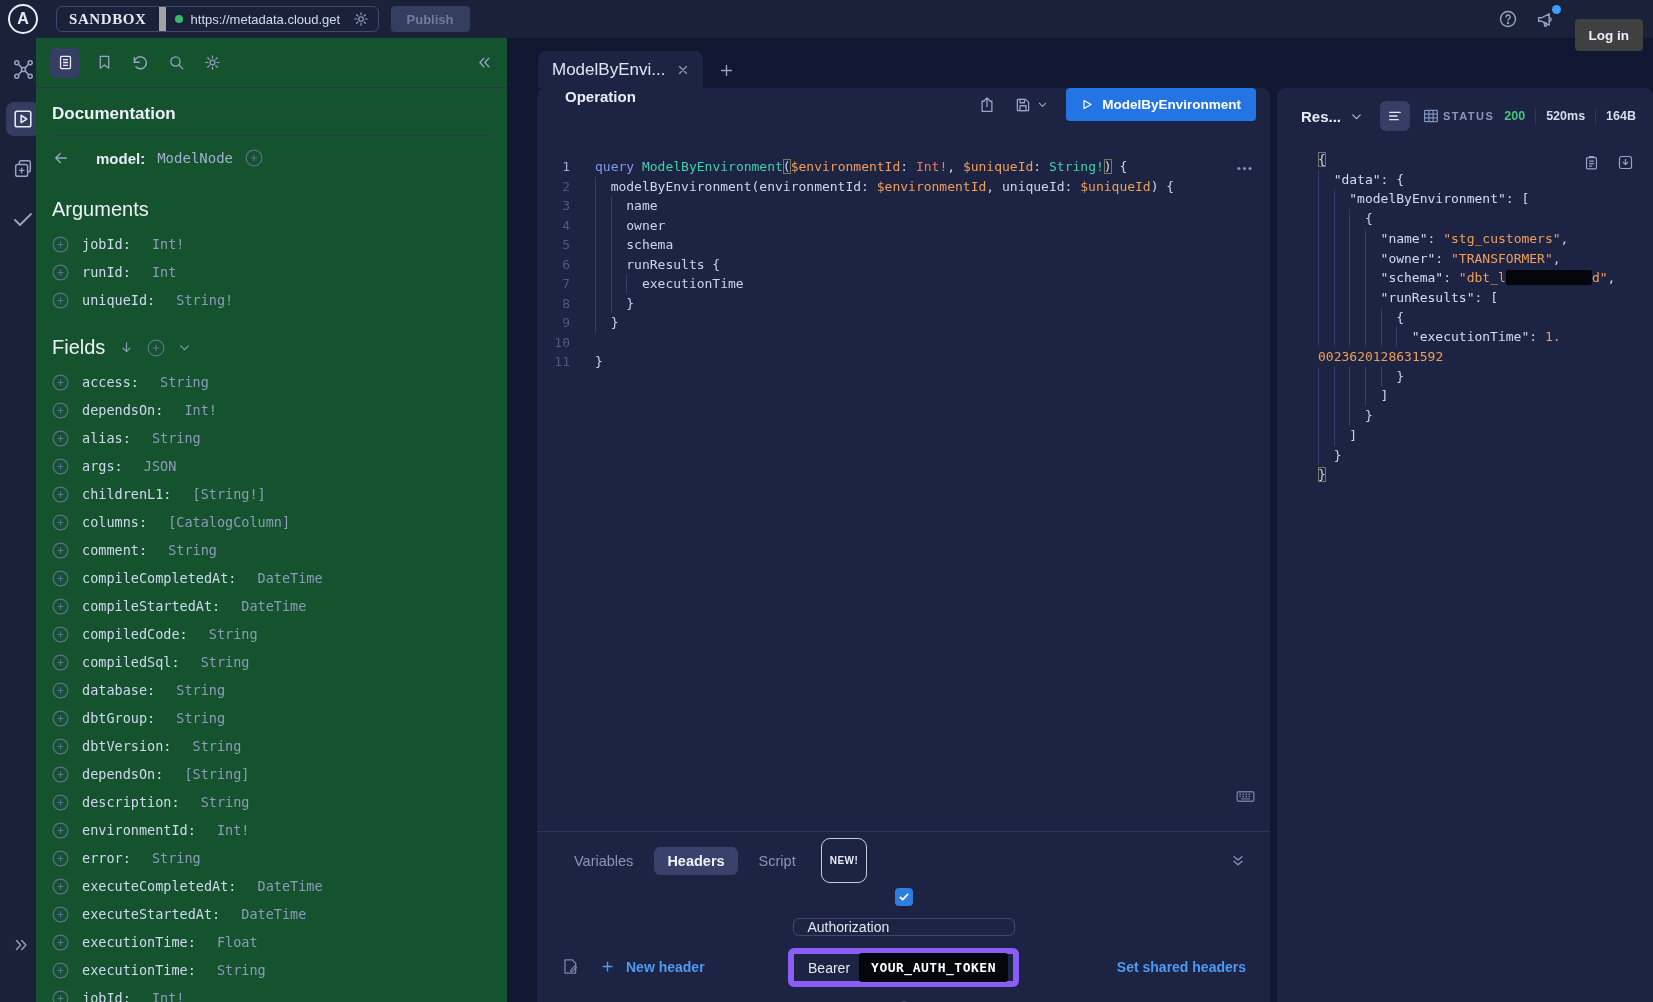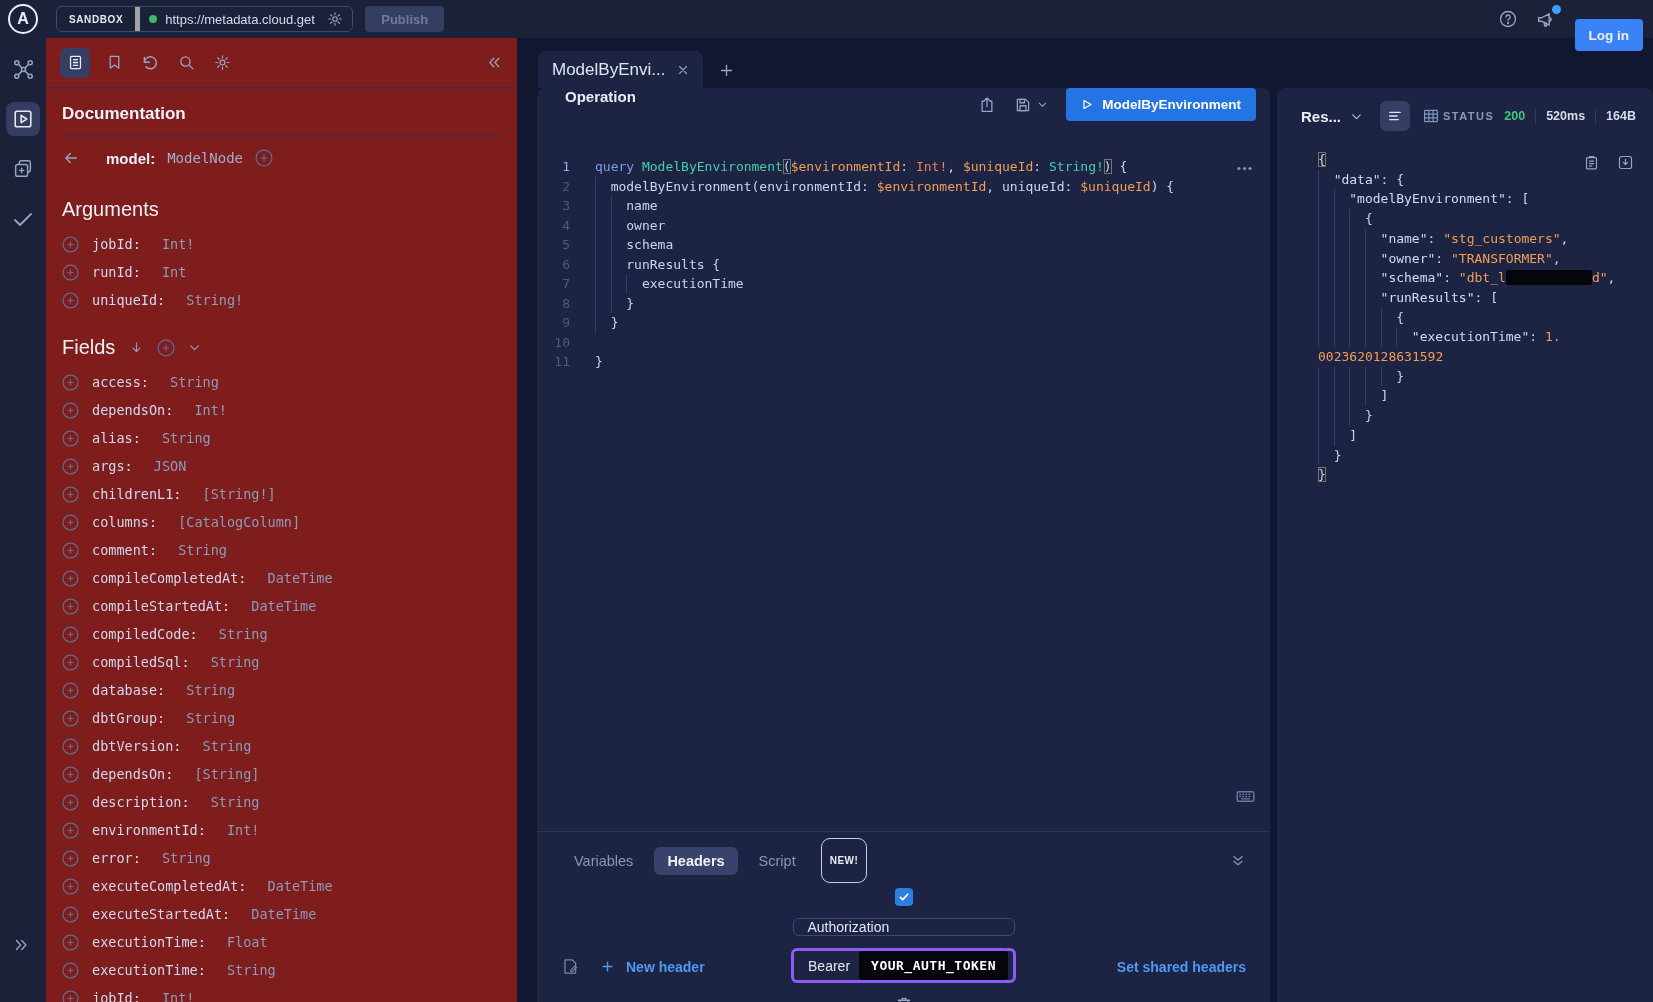--- a/index.html
+++ b/index.html
@@ -5,40 +5,40 @@
   * { margin:0; padding:0; box-sizing:border-box; }
   html,body { width:1653px; height:1002px; overflow:hidden; }
   body { background:#121731; font-family:"Liberation Sans", sans-serif; color:#c6cfe6; position:relative; }
   svg { display:block; }
 
   
   .topbar { position:absolute; top:0; left:0; right:0; height:38px; background:#1b2138; display:flex; align-items:center; z-index:5; }
   .logo { width:46px; display:flex; justify-content:center; }
   .logo-circle { width:30px; height:30px; border:2.5px solid #e9edf8; border-radius:50%; display:flex; align-items:center; justify-content:center; font-weight:700; font-size:16px; color:#e9edf8; }
   .url-group { margin-left:10px; height:26px; display:flex; align-items:center; border:1px solid #3e4a70; border-radius:6px; overflow:hidden; }
-  .sandbox-seg { padding:0 12px; height:100%; display:flex; align-items:center; border-right:5px solid #a3a3a3; font-size:10px; font-weight:700; letter-spacing:.6px; color:#e4e9f5; }
+  .sandbox-seg { padding:0 12px; height:100%; display:flex; align-items:center; border-right:7px solid #a3a3a3; font-size:15px; font-weight:700; letter-spacing:.6px; color:#e4e9f5;font-family:Liberation Serif, serif; }
   .url-seg { display:flex; align-items:center; gap:8px; padding:0 9px; width:212px; }
   .green-dot { width:8px; height:8px; border-radius:50%; background:#3bb969; flex:none; }
   .url-text { font-size:13px; color:#d3dcef; white-space:nowrap; overflow:hidden; flex:1; }
   .icon-btn { color:#97a3c4; display:flex; align-items:center; justify-content:center; cursor:pointer; }
   .publish-btn { margin-left:12px; height:26px; padding:0 16px; background:#343e5f; border-radius:4px; color:#6e7b9e; font-weight:700; font-size:13px; display:flex; align-items:center; }
   .topbar-spacer { flex:1; }
   .topbar-right { display:flex; align-items:center; gap:18px; margin-right:10px; }
   .megaphone-wrap { position:relative; }
   .notif-dot { position:absolute; top:-4px; right:-4px; width:9px; height:9px; border-radius:50%; background:#3f9cf7; }
-  .login-btn { height:27px; padding:16px 14px; background:#3b82f6; border-radius:4px; color:#e9eef9; font-weight:700; font-size:13.5px; display:flex; align-items:center;margin-top:32px; }
+  .login-btn { height:27px; padding:16px 14px; background:#404040; border-radius:4px; color:#e9eef9; font-weight:700; font-size:13.5px; display:flex; align-items:center;margin-top:32px; }
 
   
   .rail { position:absolute; top:38px; left:0; bottom:0; width:46px; background:#1b2138; display:flex; flex-direction:column; align-items:center; padding-top:14px; gap:16px; }
   .rail-item { width:34px; height:34px; border-radius:8px; display:flex; align-items:center; justify-content:center; color:#97a3c4; }
   .rail-item.sel { background:#343d60; color:#e6ebf7; }
   .rail-expand { position:absolute; bottom:48px; left:12px; color:#97a3c4; }
 
   
-  .docpanel { position:absolute; top:38px; left:46px; bottom:0; width:471px; background:#7f1d1d; overflow:hidden; }
+  .docpanel { position:absolute; top:38px; left:36px; bottom:0; width:471px; background:#14532d; overflow:hidden; }
   .doc-toolbar { height:50px; border-bottom:1px solid #2a3355; display:flex; align-items:center; padding:0 14px; gap:12px; }
   .doc-tb-pill { width:30px; height:30px; border-radius:6px; background:#363f63; display:flex; align-items:center; justify-content:center; color:#e8edf8; }
   .doc-tb-icon { width:24px; height:24px; display:flex; align-items:center; justify-content:center; color:#97a3c4; }
   .doc-collapse { margin-left:auto; color:#97a3c4; }
   .doc-content { padding:16px 16px 0 16px; }
   .doc-title { font-size:17px; font-weight:700; color:#eef1f9; }
   .doc-hr { border:none; border-top:1px solid #2c3454; margin:11px 0 8px 0; }
   .crumb-row { display:flex; align-items:center; gap:12px; height:28px; }
   .crumb-label { font-weight:700; font-size:15px; color:#e8ecf8; margin-left:14px; }
   .crumb-type { font-family:"DejaVu Sans Mono", monospace; font-size:14px; color:#9fb0d2; }
@@ -87,21 +87,21 @@
   .vars-divider { height:1px; background:#2b3357; flex:none; }
   .vars-panel { height:170px; flex:none; padding:0 24px; position:relative; }
   .vars-tabs { margin-top:13px; height:31px; display:flex; align-items:center; gap:8px; }
   .vtab { padding:6px 13px; font-size:14.5px; color:#8a96b8; border-radius:6px; }
   .vtab.sel { background:#39426a; color:#f0f3fa; font-weight:700; }
   .new-badge { margin-left:4px; border:1px solid #c6cede; border-radius:9px; padding:16px 8px; font-size:10px; font-weight:700; letter-spacing:.5px; color:#e9edf8; }
   .vars-collapse { margin-left:auto; color:#8a96b8; }
   .hdr-row { margin-top:12px; height:39px; display:flex; align-items:center; gap:12px;flex-direction:column; }
   .chk { width:18px; height:18px; flex:none; background:#2e7de1; border-radius:4px; display:flex; align-items:center; justify-content:center; }
   .hdr-key { width:222px; height:39px; border:1px solid #3d4971; border-radius:6px; display:flex; align-items:center; padding:0 14px; font-size:14px; color:#e2e7f4; }
-  .hdr-val { flex:1; height:39px; border:3px solid #8b5cf6; border-radius:6px; display:flex; align-items:center; padding:0 5px 0 14px; gap:9px; }
+  .hdr-val { flex:1; height:39px; border:6px solid #8b5cf6; border-radius:6px; display:flex; align-items:center; padding:0 5px 0 14px; gap:9px; }
   .bearer-lbl { font-size:14px; color:#e2e7f4; flex:none; }
   .token-box { flex:1; height:29px; background:#04060c; border-radius:3px; display:flex; align-items:center; padding:0 12px; font-family:"DejaVu Sans Mono", monospace; font-weight:700; font-size:13px; letter-spacing:.5px; color:#fff; }
   .trash { color:#9aa5c4; flex:none; }
   .vars-footer { margin-top:30px; display:flex; align-items:center; }
   .env-icon { color:#7886ab; margin-right:20px; }
   .new-header { display:flex; align-items:center; gap:11px; color:#4e9af5; font-weight:700; font-size:14px; }
   .shared-headers { margin-left:auto; color:#4e9af5; font-weight:700; font-size:14px; }
 
   
   .response { position:absolute; top:88px; left:1277px; right:0; bottom:0; background:#1d2342; border-radius:8px 8px 0 0; overflow:hidden; }

